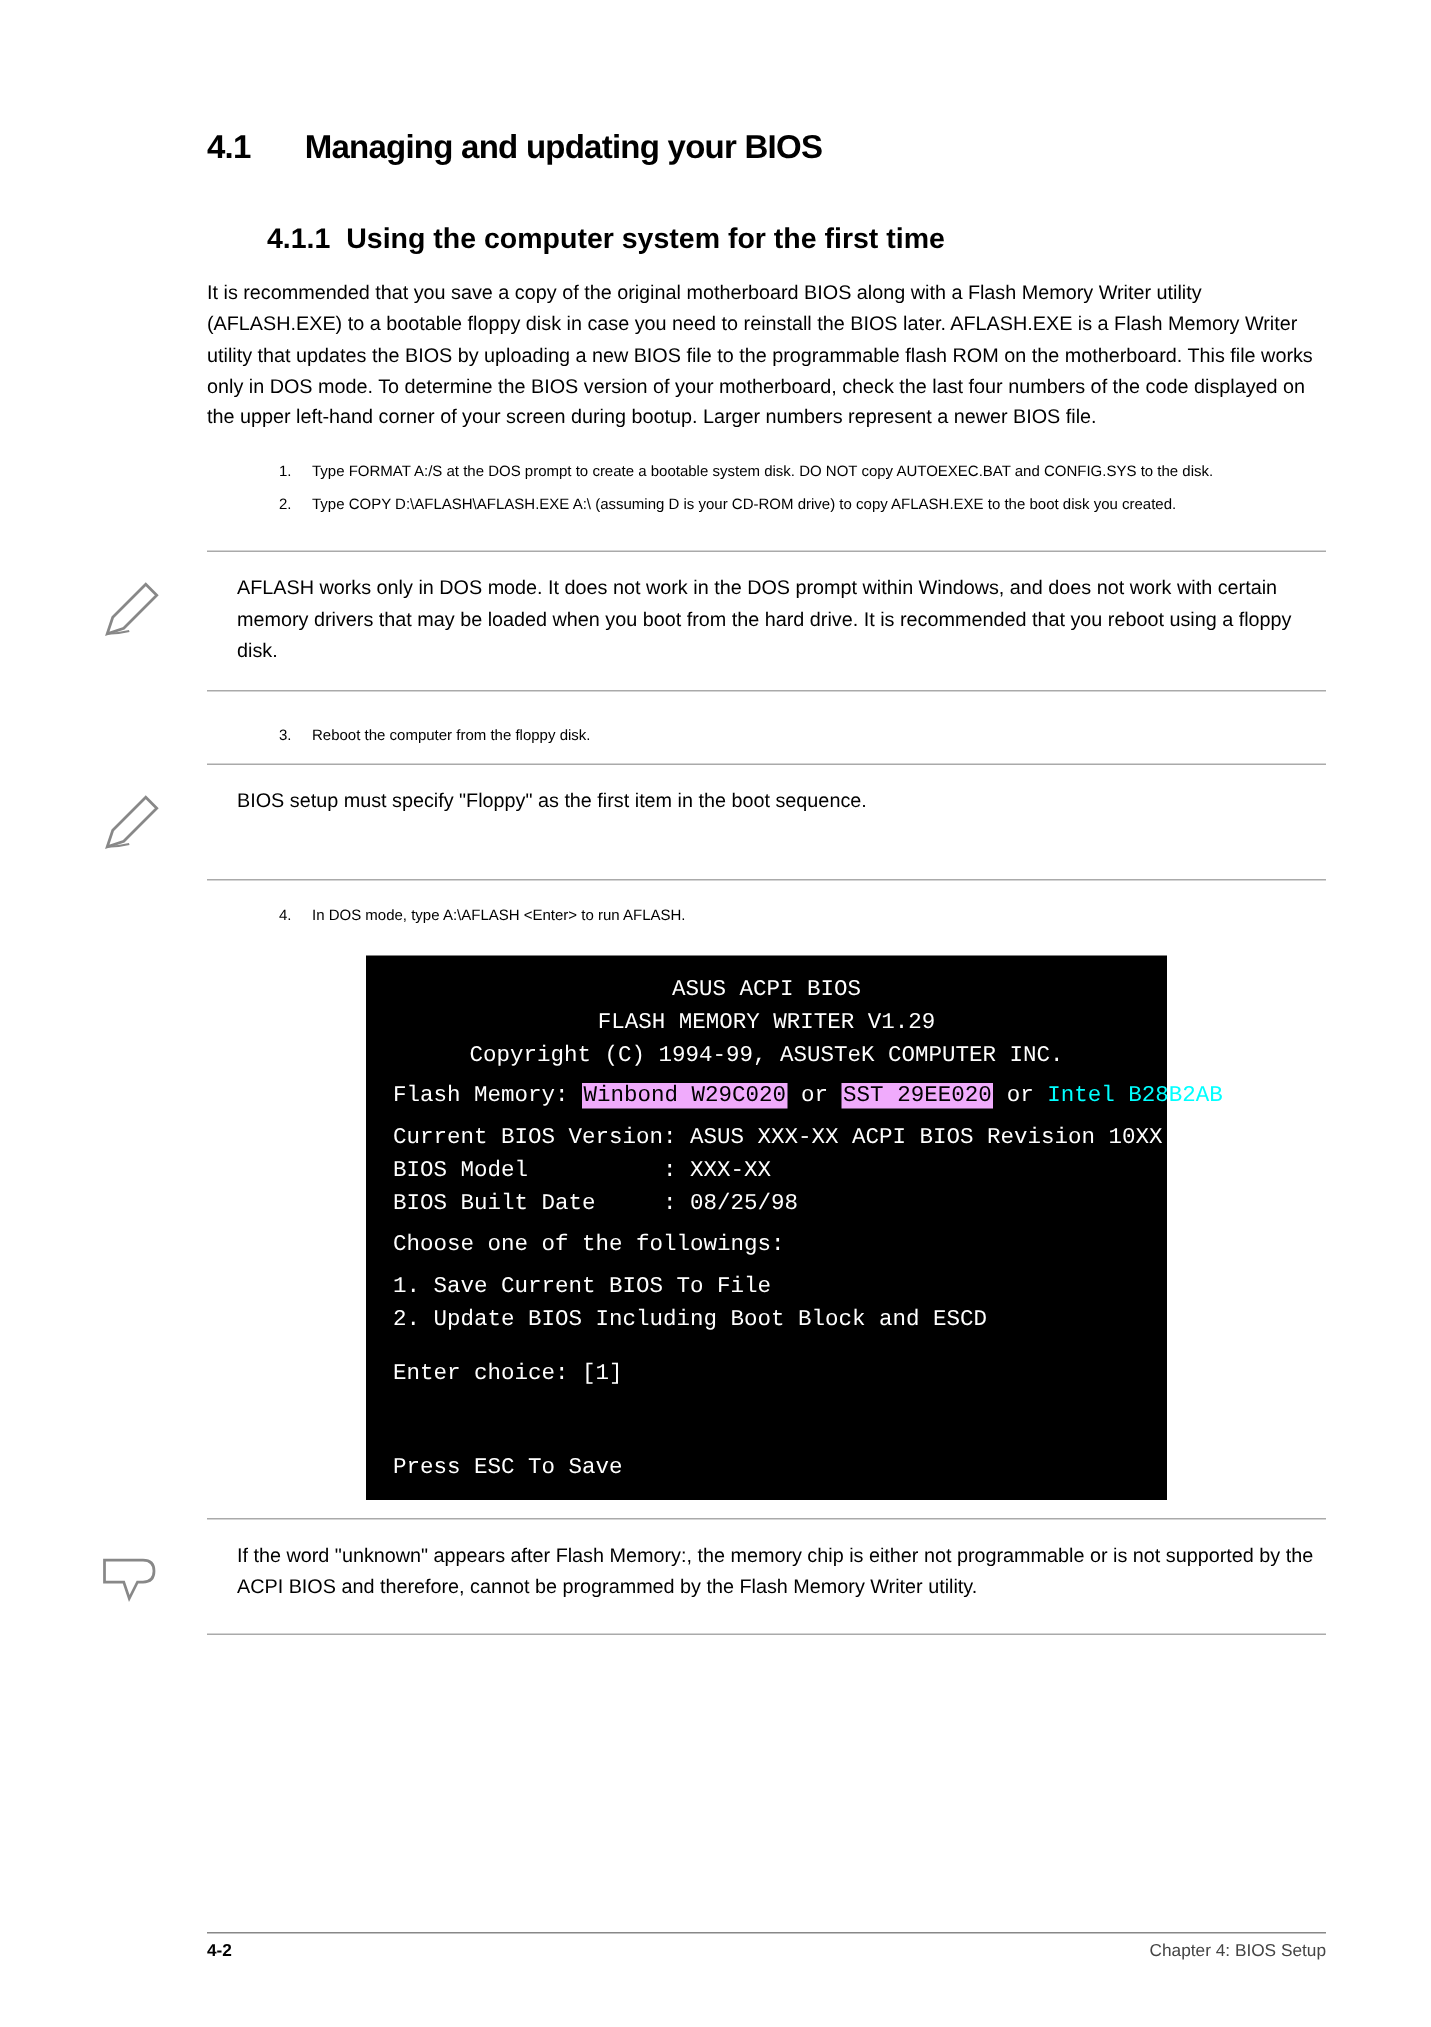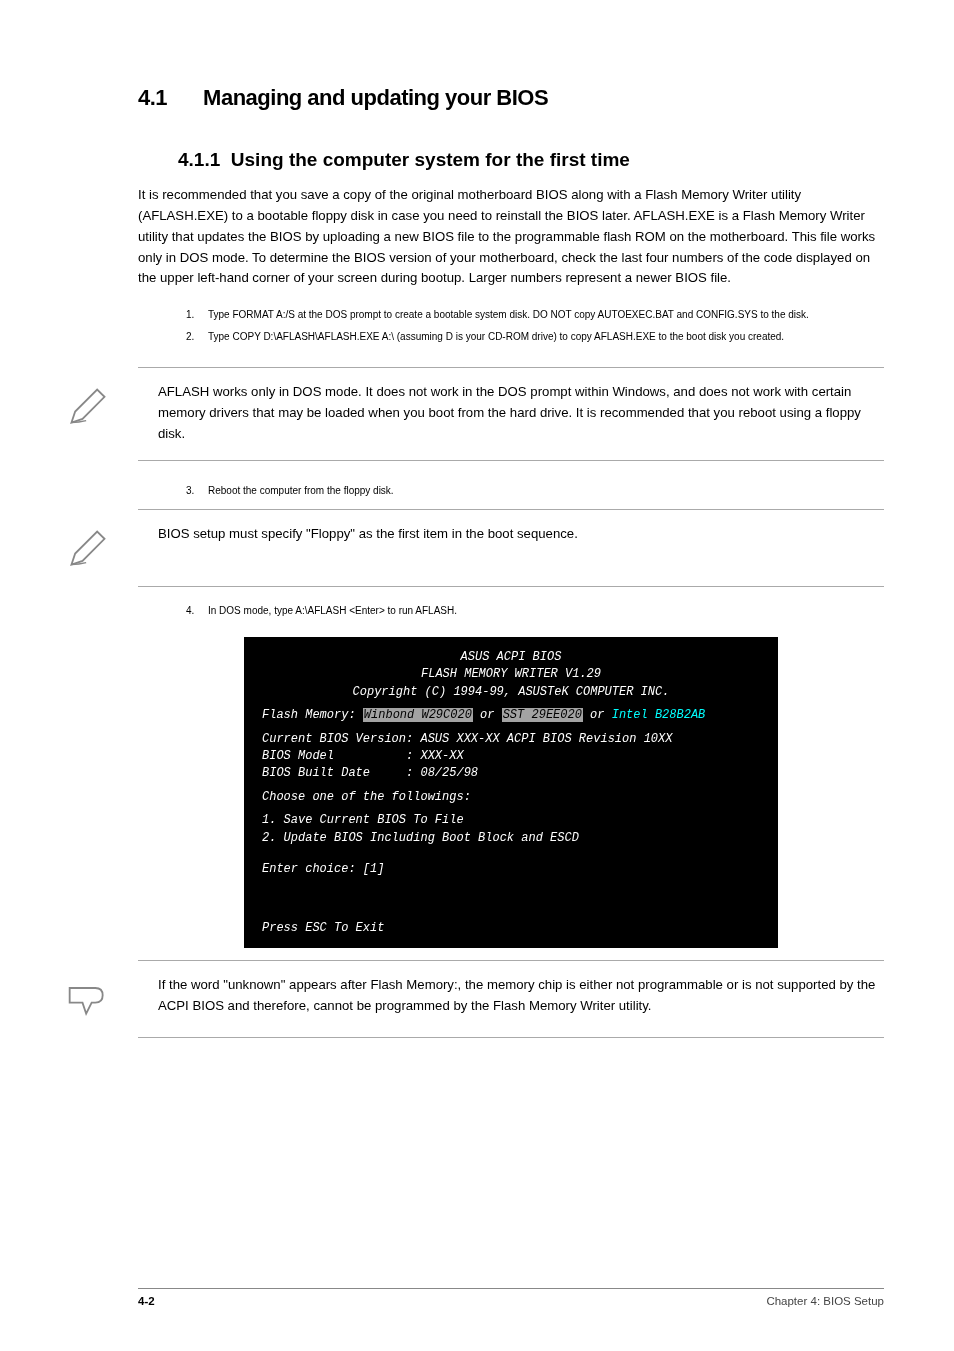--- a/index.html
+++ b/index.html
@@ -68,32 +68,31 @@
       margin-top: 2px;
     }
     .note-text {
       font-size: 13.2px;
       line-height: 1.58;
     }
     .terminal {
       background: #000;
       color: #fff;
       font-family: "Courier New", monospace;
-      font-size: 12px;
+      font-size: 15px;
       padding: 12px 18px 10px 18px;
       line-height: 1.45;
       margin: 18px 0 12px 0;
       width: 534px;
       margin-left: auto;
       margin-right: auto;
-      font-style: italic;
     }
     .terminal .center { text-align: center; }
     .terminal-line { white-space: pre; }
-    .hlcyan { background: #a3a3a3; color: #000; padding: 0 1px;}
+    .hlcyan { background: #f0abfc; color: #000; padding: 0 1px;}
     .cyan { color: #0ff; }
     .footer {
       position: absolute;
       bottom: 44px;
       left: 138px;
       right: 70px;
       border-top: 1px solid #888;
       padding-top: 6px;
       display: flex;
       justify-content: space-between;
@@ -157,21 +156,21 @@
   <div class="terminal-line">BIOS Model          : XXX-XX</div>
   <div class="terminal-line">BIOS Built Date     : 08/25/98</div>
   <div class="terminal-line" style="height:6px"></div>
   <div class="terminal-line">Choose one of the followings:</div>
   <div class="terminal-line" style="height:6px"></div>
   <div class="terminal-line">1. Save Current BIOS To File</div>
   <div class="terminal-line">2. Update BIOS Including Boot Block and ESCD</div>
   <div class="terminal-line" style="height:14px"></div>
   <div class="terminal-line">Enter choice: [1]</div>
   <div class="terminal-line" style="height:42px"></div>
-  <div class="terminal-line">Press ESC To Exit</div>
+  <div class="terminal-line">Press ESC To Save</div>
 </div>
 
 <div class="note-block small-gap" style="margin-top:2px; border-bottom:1px solid #aaa;">
   <svg class="note-icon" viewBox="0 0 48 48">
     <path d="M4 12 L32 12 Q40 12 40 20 Q40 28 32 28 L28 28 L22 40 L18 28 L4 28 Z" fill="none" stroke="#888" stroke-width="2"></path>
   </svg>
   <div class="note-text">If the word "unknown" appears after Flash Memory:, the memory chip is either not programmable or is not supported by the ACPI BIOS and therefore, cannot be programmed by the Flash Memory Writer utility.</div>
 </div>
 
 <div class="footer">

